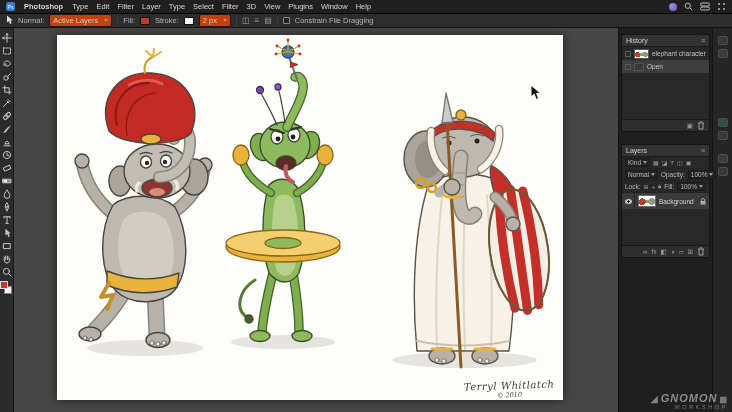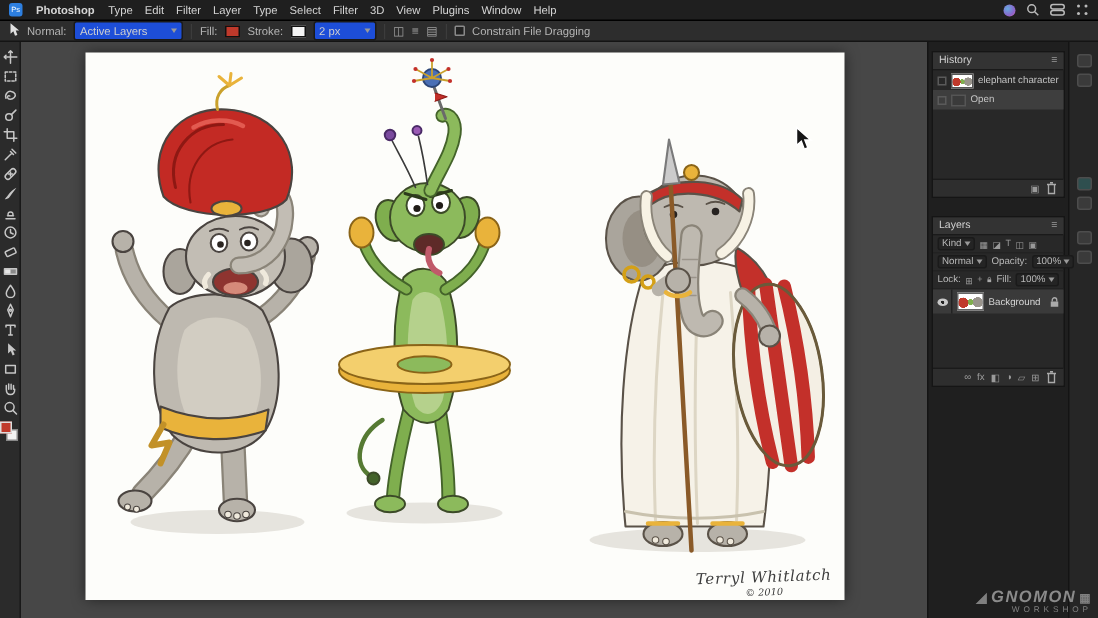--- a/index.html
+++ b/index.html
@@ -17,21 +17,21 @@
   .menubar-right { margin-left:auto; display:flex; align-items:center; gap:7px; }
   .siri { width:8px; height:8px; border-radius:50%;
           background:radial-gradient(circle at 35% 35%, #6ad, #86c 60%, #d6a); }
   .mb-ic svg { display:block; }
 
   
   .optionsbar { position:absolute; left:0; top:14px; width:732px; height:14px; background:#2d2d2d;
                 border-bottom:1px solid #141414; display:flex; align-items:center; gap:5px;
                 padding:0 5px; font-size:7.5px; color:#b5b5b5; z-index:29; }
   .ob-sep { width:1px; height:10px; background:#191919; border-right:1px solid #3c3c3c; }
-  .ob-dd { display:flex; align-items:center; gap:16px; background:#1d4ed8; border:1px solid #1a1a1a;
+  .ob-dd { display:flex; align-items:center; gap:6px; background:#c2410c; border:1px solid #1a1a1a;
            border-radius:2px; padding:1px 3px; color:#cfcfcf; }
   .caret { width:0; height:0; border-left:2.5px solid transparent; border-right:2.5px solid transparent;
            border-top:3px solid #9a9a9a; }
   .swatch { width:10px; height:8px; border:1px solid #111; display:inline-block; }
   .swatch-fill { background:#c0392b; }
   .swatch-stroke { background:#f4f4f4; }
   .ob-ic { font-size:8px; color:#9f9f9f; }
   .checkbox { width:7px; height:7px; border:1px solid #8a8a8a; border-radius:1px; background:#222; }
 
   

